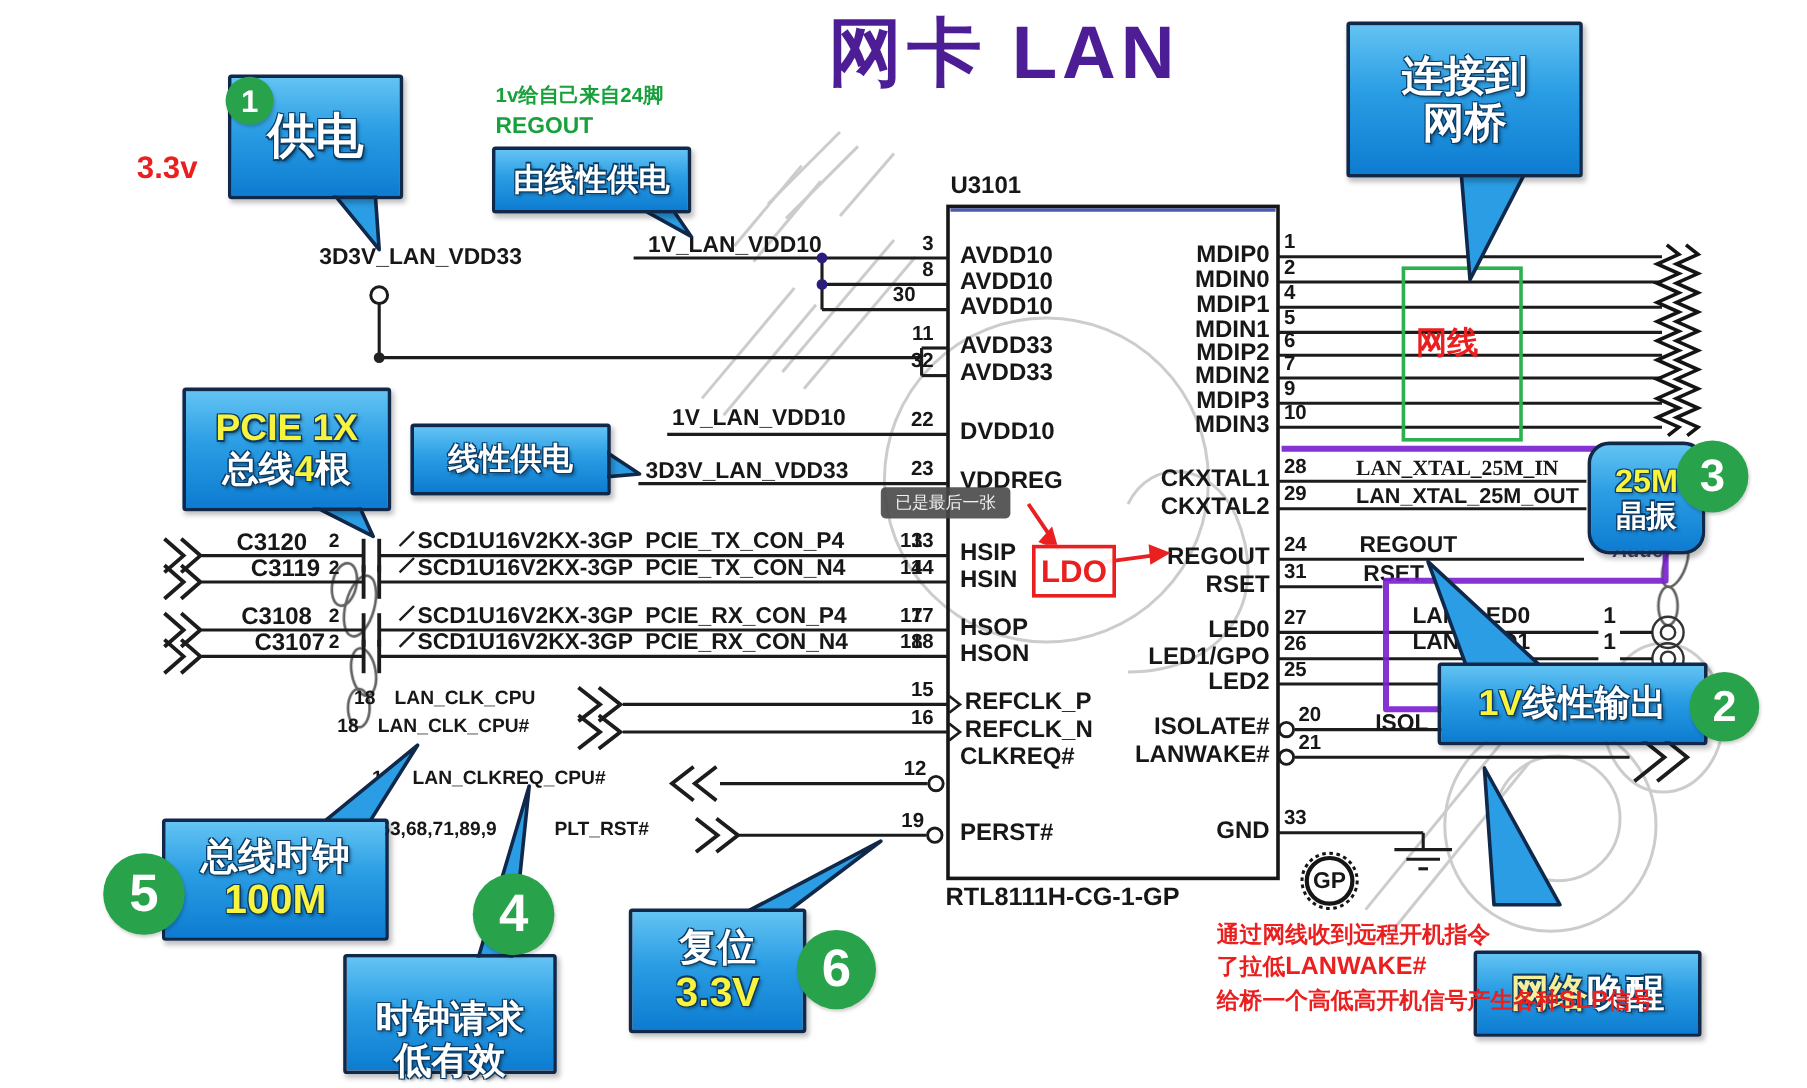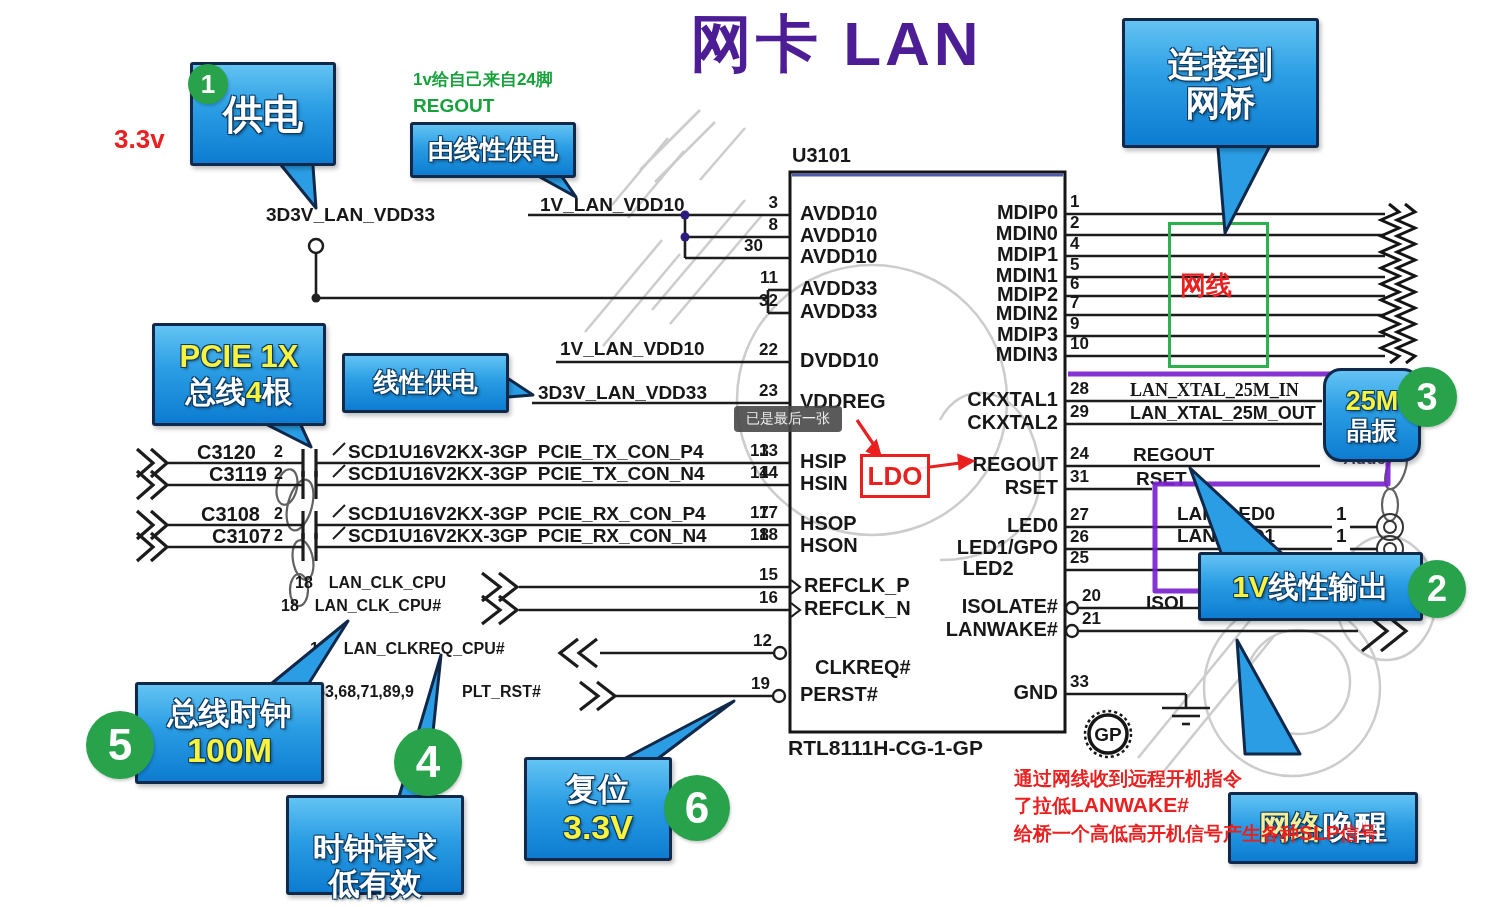--- a/index.html
+++ b/index.html
@@ -210,21 +210,21 @@
   <div class="t pname" style="left:800px;top:277px;">AVDD33</div>
   <div class="t pname" style="left:800px;top:300px;">AVDD33</div>
   <div class="t pname" style="left:800px;top:349px;">DVDD10</div>
   <div class="t pname" style="left:800px;top:390px;">VDDREG</div>
   <div class="t pname" style="left:800px;top:450px;">HSIP</div>
   <div class="t pname" style="left:800px;top:472px;">HSIN</div>
   <div class="t pname" style="left:800px;top:512px;">HSOP</div>
   <div class="t pname" style="left:800px;top:534px;">HSON</div>
   <div class="t pname" style="left:804px;top:574px;">REFCLK_P</div>
   <div class="t pname" style="left:804px;top:597px;">REFCLK_N</div>
-  <div class="t pname" style="left:800px;top:656px;margin-left:15px;">CLKREQ#</div>
+  <div class="t pname" style="left:800px;top:620px;">CLKREQ#</div>
   <div class="t pname" style="left:800px;top:683px;">PERST#</div>
 
   <div class="t pnum" style="left:744px;top:193px;width:34px;text-align:right;">3</div>
   <div class="t pnum" style="left:744px;top:215px;width:34px;text-align:right;">8</div>
   <div class="t pnum" style="left:744px;top:236px;width:34px;text-align:left;">30</div>
   <div class="t pnum" style="left:744px;top:268px;width:34px;text-align:right;">11</div>
   <div class="t pnum" style="left:744px;top:291px;width:34px;text-align:right;">32</div>
   <div class="t pnum" style="left:744px;top:340px;width:34px;text-align:right;">22</div>
   <div class="t pnum" style="left:744px;top:381px;width:34px;text-align:right;">23</div>
   <div class="t pnum" style="left:744px;top:441px;width:34px;text-align:right;">13</div>
@@ -243,21 +243,21 @@
   <div class="t pname rname" style="left:918px;top:283px;">MDIP2</div>
   <div class="t pname rname" style="left:918px;top:302px;">MDIN2</div>
   <div class="t pname rname" style="left:918px;top:323px;">MDIP3</div>
   <div class="t pname rname" style="left:918px;top:343px;">MDIN3</div>
   <div class="t pname rname" style="left:918px;top:388px;">CKXTAL1</div>
   <div class="t pname rname" style="left:918px;top:411px;">CKXTAL2</div>
   <div class="t pname rname" style="left:918px;top:453px;">REGOUT</div>
   <div class="t pname rname" style="left:918px;top:476px;">RSET</div>
   <div class="t pname rname" style="left:918px;top:514px;">LED0</div>
   <div class="t pname rname" style="left:918px;top:536px;">LED1/GPO</div>
-  <div class="t pname rname" style="left:918px;top:557px;text-align:center;">LED2</div>
+  <div class="t pname rname" style="left:918px;top:557px;">LED2</div>
   <div class="t pname rname" style="left:918px;top:595px;">ISOLATE#</div>
   <div class="t pname rname" style="left:918px;top:618px;">LANWAKE#</div>
   <div class="t pname rname" style="left:918px;top:681px;">GND</div>
 
   <div class="t pnum" style="left:1070px;top:192px;">1</div>
   <div class="t pnum" style="left:1070px;top:213px;">2</div>
   <div class="t pnum" style="left:1070px;top:234px;">4</div>
   <div class="t pnum" style="left:1070px;top:255px;">5</div>
   <div class="t pnum" style="left:1070px;top:274px;">6</div>
   <div class="t pnum" style="left:1070px;top:293px;">7</div>

